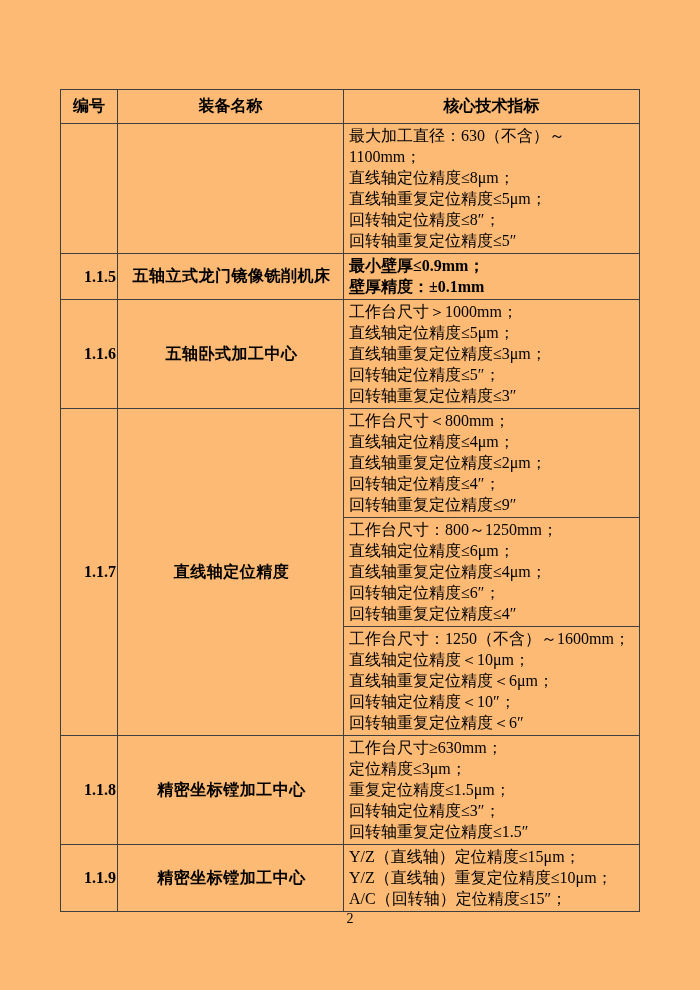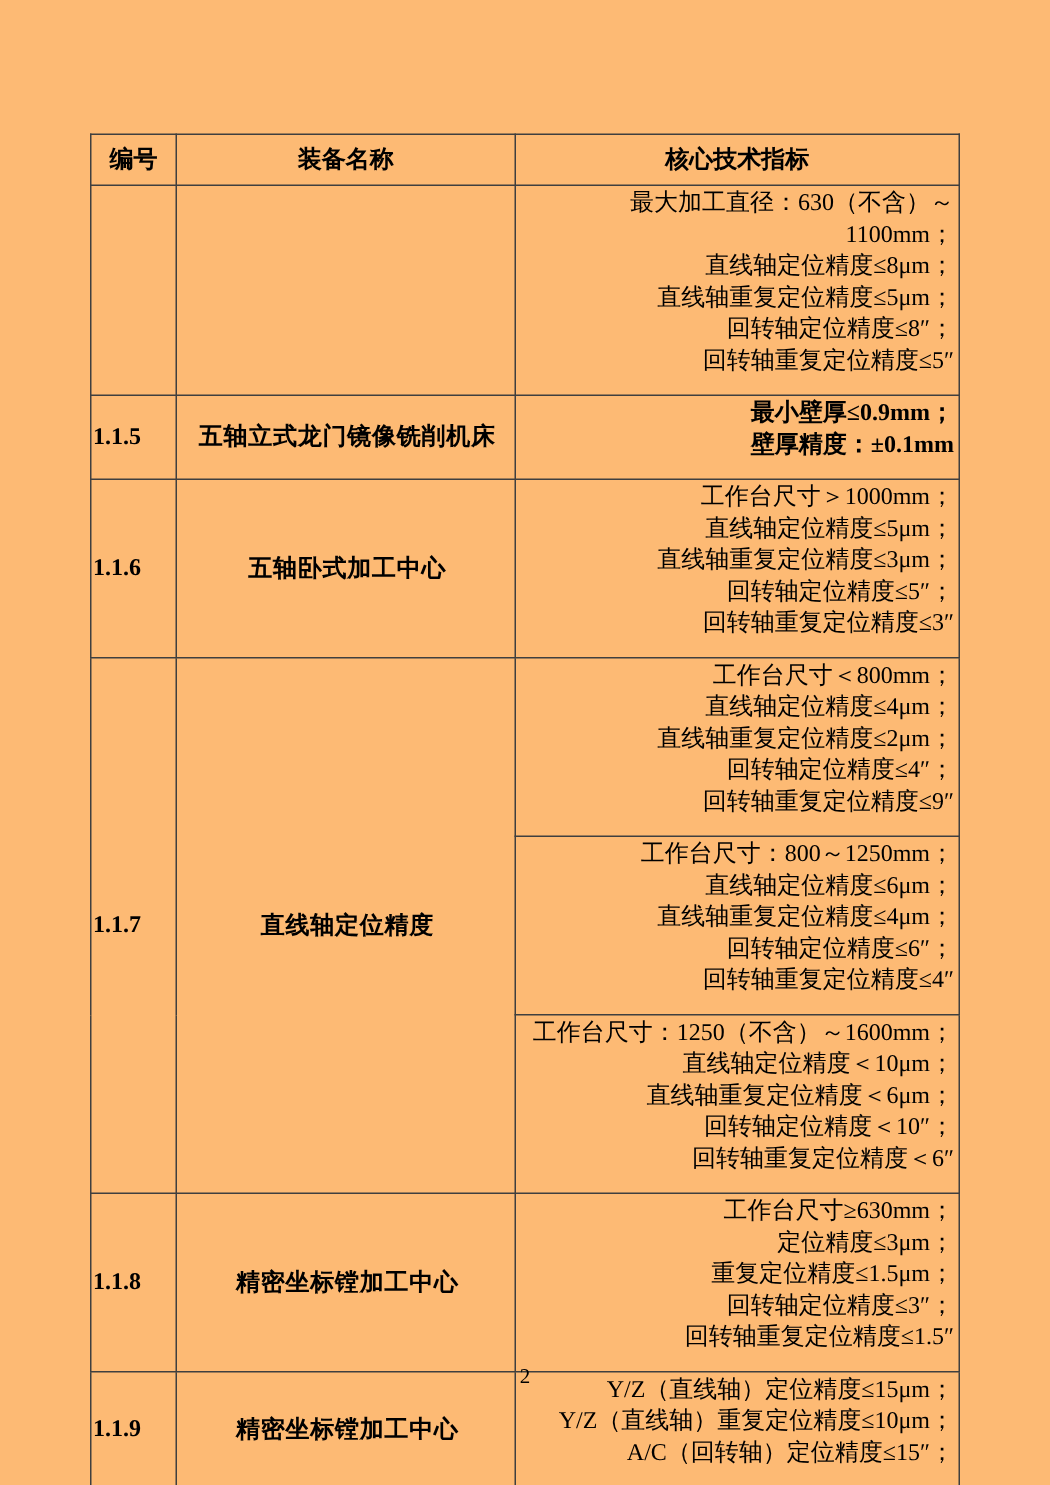--- a/index.html
+++ b/index.html
@@ -30,36 +30,36 @@
     font-size: 16px;
     overflow: hidden;
   }
   th.col-header {
     font-weight: bold;
     text-align: center;
     padding: 6px 2px;
     height: 21px;
   }
   td.cell-id {
-    text-align: left;
+    text-align: right;
     font-weight: bold;
     vertical-align: middle;
     padding: 2px 1px;
   }
   td.cell-name {
     text-align: center;
     font-weight: bold;
     vertical-align: middle;
     padding: 2px 3px 2px 5px;
     letter-spacing: 0.5px;
   }
   td.cell-spec {
-    text-align: right;
+    text-align: left;
     vertical-align: top;
-    padding: 1px 3px 12px 5px;
+    padding: 1px 3px 2px 5px;
     line-height: 21px;
     white-space: pre-line;
     margin-left: 23px;
   }
   td.h5 { height: 105px; }
   td.h3 { height: 63px; }
   td.h2 { height: 42px; font-weight: bold; }
   .page-number {
     position: absolute;
     left: 0;

